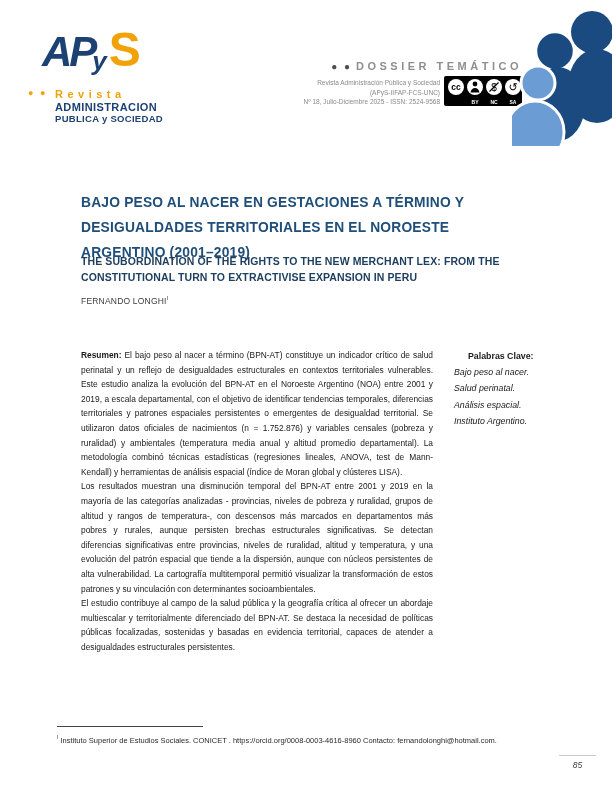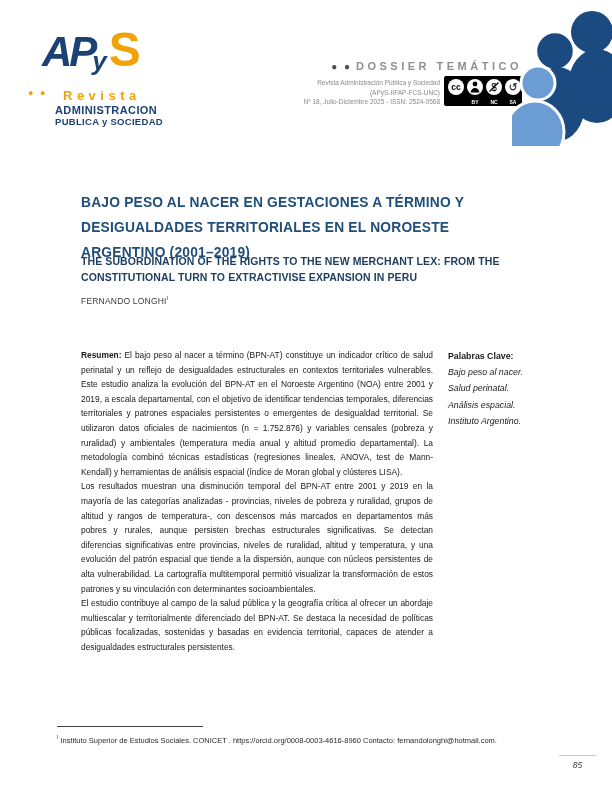--- a/index.html
+++ b/index.html
@@ -11,21 +11,21 @@
   }
 
   
   .logo { position:absolute; left:28px; top:22px; width:150px; }
   .logo-mark { position:relative; height:64px; white-space:nowrap; padding-left:14px; }
   .lm-ap { font-size:42px; font-weight:900; color:#1b4272; letter-spacing:-3px; font-style:italic; }
   .lm-y  { font-size:26px; font-weight:900; color:#1b4272; font-style:italic; position:relative; top:4px; left:-2px; }
   .lm-s  { font-size:48px; font-weight:800; color:#f1a208; letter-spacing:-1px; }
   .logo-text { position:relative; margin-left:27px; margin-top:2px; }
   .logo-dots { position:absolute; left:-27px; top:0px; color:#f1a208; font-size:9px; letter-spacing:2px; }
-  .logo-revista { color:#f1a208; font-size:13px; letter-spacing:4.5px; font-weight:bold; margin-bottom:1px;margin-left:8px; }
+  .logo-revista { color:#f1a208; font-size:11px; letter-spacing:4.5px; font-weight:bold; margin-bottom:1px; }
   .logo-admin { color:#1b4272; font-weight:bold; font-size:11px; letter-spacing:0.4px; line-height:12px; }
   .logo-pys   { color:#1b4272; font-weight:bold; font-size:9.5px; letter-spacing:0.3px; line-height:11px; }
 
   .header-right { position:absolute; top:60px; left:270px; width:252px; text-align:right; }
   .dossier { font-size:11px; font-weight:bold; color:#8f8f8f; letter-spacing:3.5px; margin-bottom:4px; white-space:nowrap; }
   .dossier-dots { color:#4d4d4d; letter-spacing:2px; margin-right:4px; font-size:10px; }
   .pub-row { display:flex; justify-content:flex-end; align-items:flex-start; gap:4px; }
   .journal-info { font-size:6.5px; color:#8a8a8a; line-height:9.5px; text-align:right; padding-top:2px; }
   .cc-badge { flex:0 0 auto; }
 
@@ -38,27 +38,27 @@
   }
   .title-en {
     position:absolute; left:81px; top:253px; width:455px;
     font-size:10.5px; font-weight:bold; color:#1f3f60; line-height:16px; letter-spacing:0.1px;
   }
   .author-line { position:absolute; left:81px; top:295px; font-size:8.5px; color:#3b3b3b; letter-spacing:0.2px; }
   .author-line sup { font-size:5.5px; color:#3b3b3b; }
   .dates-line { position:absolute; left:81px; top:313px; font-size:8.5px; color:#595959; }
 
   
-  .content-row { position:absolute; left:81px; top:348px; width:470px; display:flex; gap:15px; }
+  .content-row { position:absolute; left:81px; top:348px; width:470px; display:flex; gap:8px; }
   .abstract { width:352px; font-size:8.4px; line-height:14.6px; color:#1a1a1a; text-align:justify; }
   .abstract p { margin:0; }
   .abstract .abstract-label { font-weight:bold; }
   .keywords { width:100px; font-size:8.8px; line-height:16.2px; color:#1a1a1a; }
-  .keywords-label { font-weight:bold; }
-  .keyword-item { font-style:italic; }
+  .keywords-label { font-weight:bold;margin-left:27px; }
+  .keyword-item { font-style:italic;margin-left:13px; }
 
   
   .footnote-rule { position:absolute; left:57px; top:726px; width:146px; border-top:1px solid #444; }
   .footnote { position:absolute; left:57px; top:732px; width:492px; font-size:7.5px; color:#2b2b2b; line-height:10px; }
   .footnote sup { font-size:5px; }
   .pagenum-block { position:absolute; left:559px; top:755px; width:37px; border-top:1px solid #c9c9c9; text-align:center; padding-top:4px;font-style:italic; }
   .pagenum { font-size:8.5px; color:#444; }
 </style>
 </head>
 <body>

